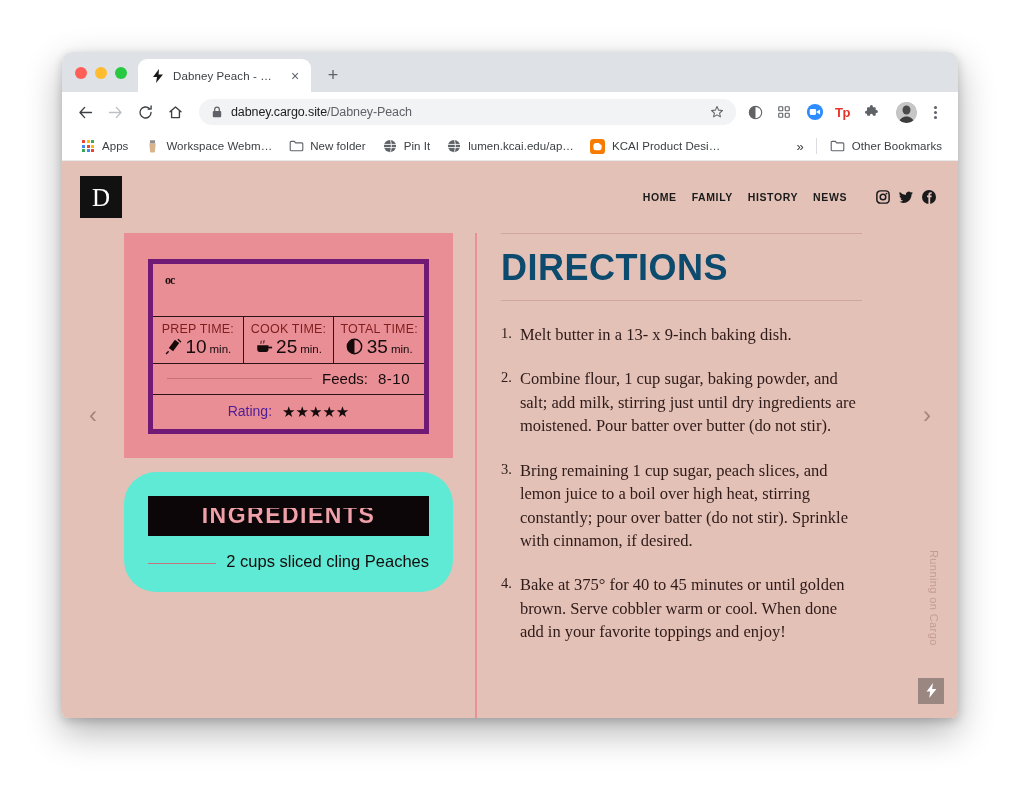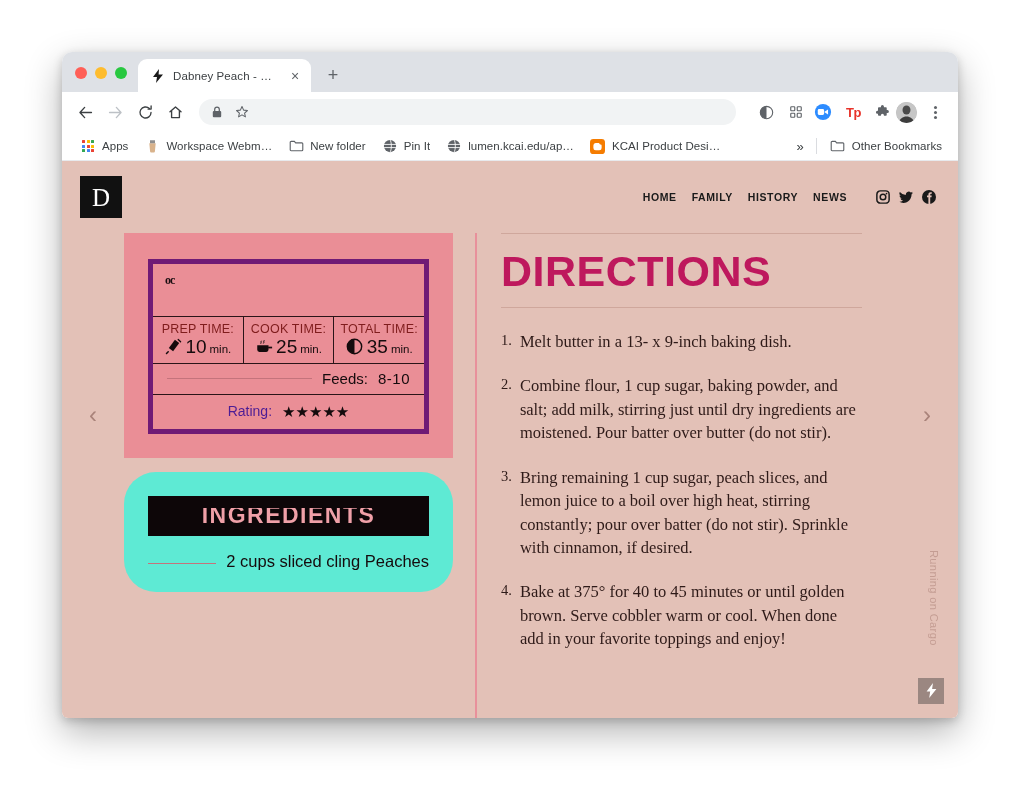--- a/index.html
+++ b/index.html
@@ -178,21 +178,21 @@
 
   .ext-icons {
     display: flex;
     align-items: center;
     gap: 3px;
     flex: 0 0 auto;
     padding-left: 4px;
   }
   .ext-btn {
     width: 26px; height: 26px;
-    display: flex; align-items: center; justify-content: flex-end;
+    display: flex; align-items: center; justify-content: flex-start;
     border-radius: 50%;
     color: #5f6368;
   }
   .tp-icon {
     font-size: 13px;
     font-weight: 700;
     color: #e8332a;
     font-family: "Liberation Sans", sans-serif;
     letter-spacing: -0.5px;
   }
@@ -560,23 +560,23 @@
 
   
   .directions-head-rule {
     height: 1px;
     background: #cfa79c;
     margin-bottom: 16px;
   }
   .directions-title {
     font-family: "Liberation Sans", sans-serif;
     font-weight: 700;
-    font-size: 43px;
+    font-size: 36px;
     letter-spacing: 0.5px;
-    color: #be185d;
+    color: #0c4a6e;
     line-height: 1;
     padding-bottom: 14px;
   }
   .directions-foot-rule {
     height: 1px;
     background: #cfa79c;
     margin-bottom: 22px;
   }
 
   .steps { list-style: none; }
@@ -670,20 +670,21 @@
         </svg>
     </div>
 
     <div class="omnibox">
       <span class="lock-icon">
         <svg width="10" height="12" viewBox="0 0 10 12">
           <rect x="0.8" y="5" width="8.4" height="6.3" rx="1.1" fill="#5f6368"></rect>
           <path d="M2.7 5V3.3a2.3 2.3 0 0 1 4.6 0V5" stroke="#5f6368" stroke-width="1.25" fill="none"></path>
         </svg>
       </span>
+      <span class="url-text"><span>dabney.cargo.site</span><span class="url-path">/Dabney-Peach</span></span>
       <span class="star-btn">
         <svg width="14" height="14" viewBox="0 0 16 16">
             <path d="M8 1.8l1.85 4.05 4.4.43-3.3 2.95.96 4.32L8 11.3l-3.9 2.25.95-4.32L1.75 6.28l4.4-.43z" stroke="#5f6368" stroke-width="1.2" fill="none" stroke-linejoin="round"></path>
           </svg>
       </span>
     </div>
 
     <div class="ext-icons">
       <div class="ext-btn">
         <svg width="15" height="15" viewBox="0 0 16 16">

